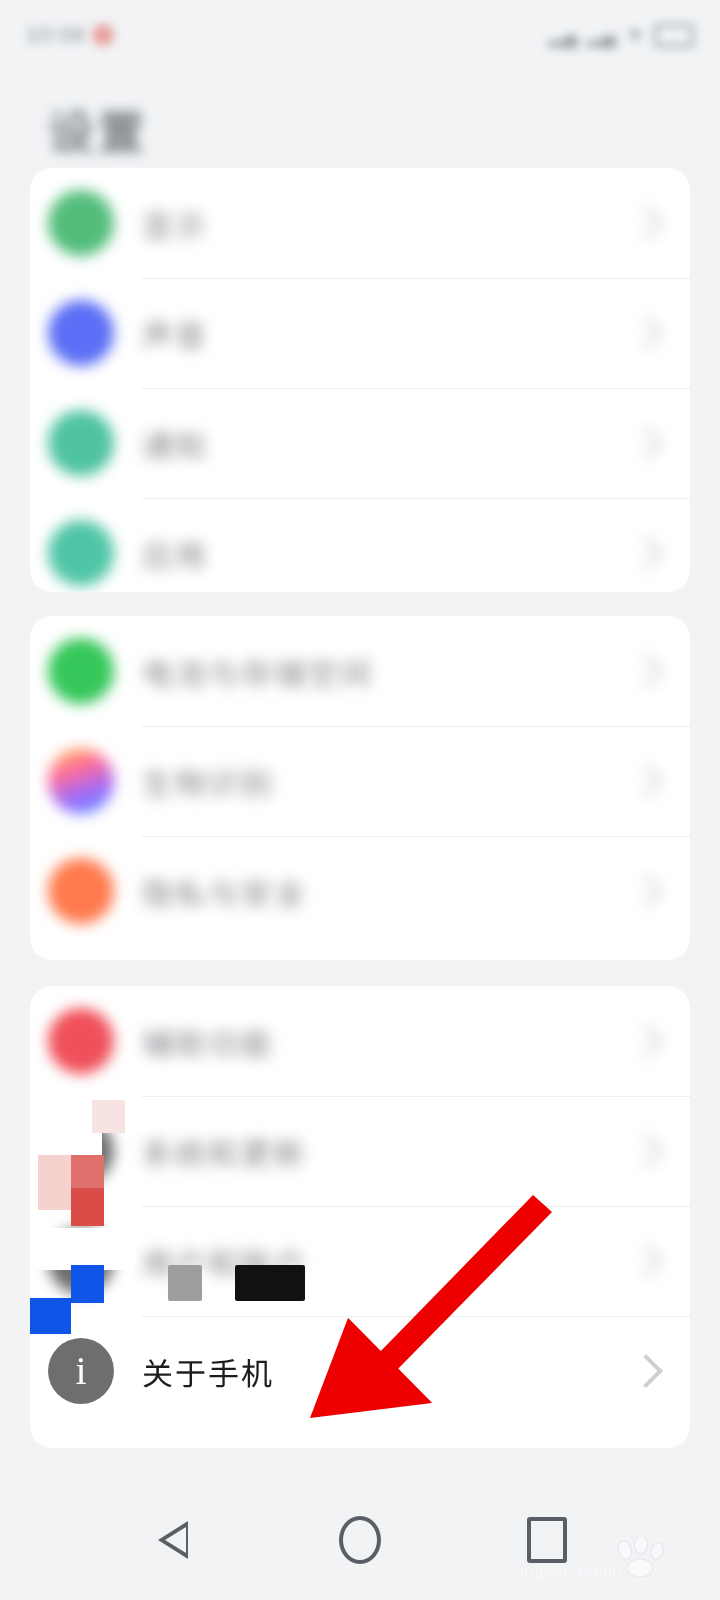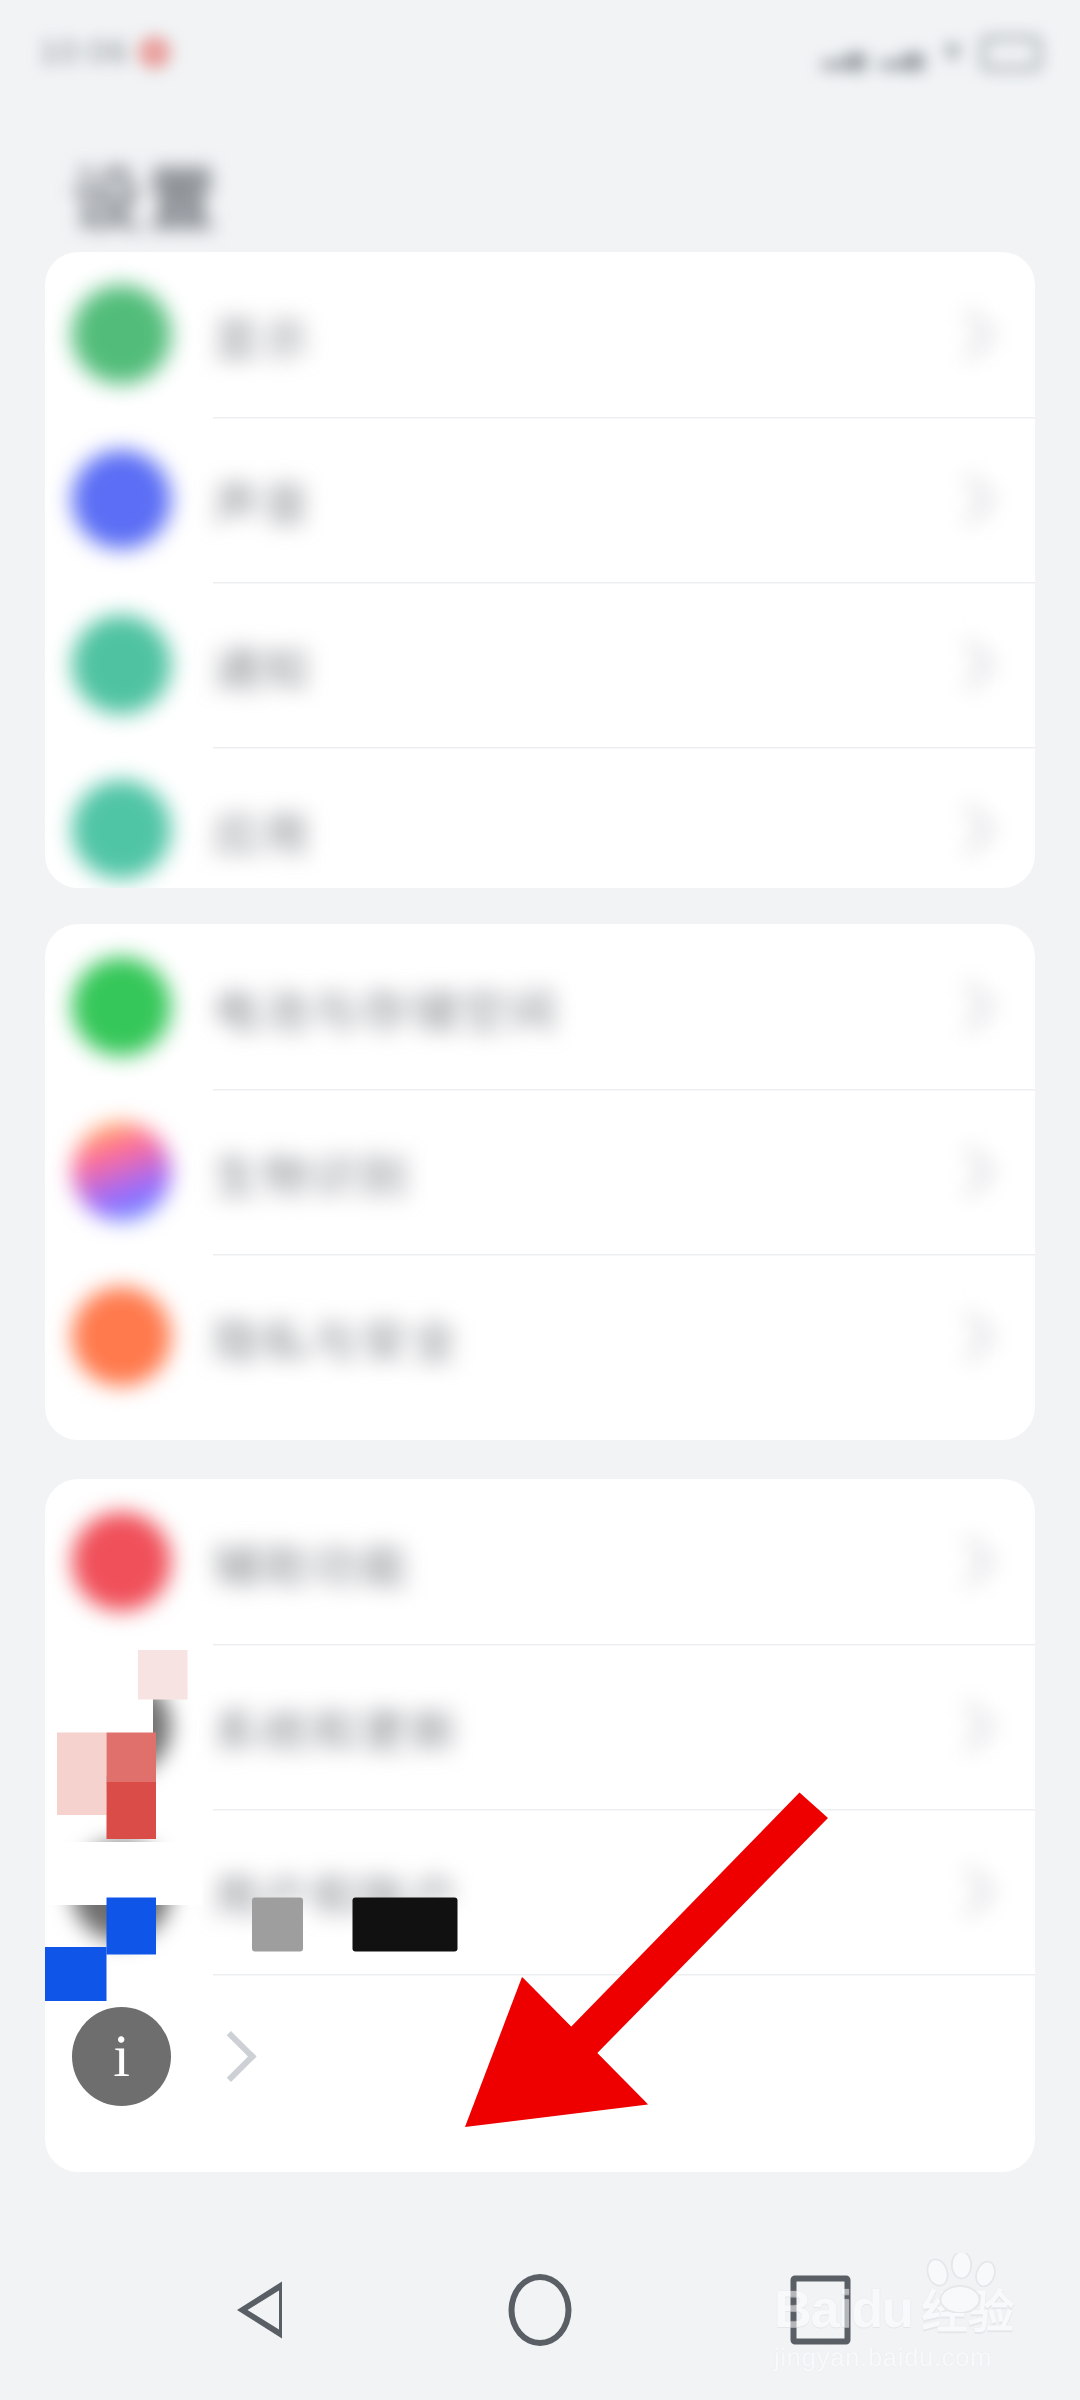--- a/index.html
+++ b/index.html
@@ -352,20 +352,21 @@
   </div>
   <div class="row blurred">
     <div class="row-icon ic-grey"></div>
     <div class="row-label">用户和账户</div>
     <div class="chev"></div>
   </div>
   <div class="row">
     <div class="row-icon ic-grey">
       <span class="info-glyph">i</span>
     </div>
+    <div class="row-label">关于手机</div>
     <div class="chev"></div>
   </div>
 </div>
 
 <div class="white-patch" style="left:30px; top:1092px; width:72px; height:92px;"></div>
 <div class="white-patch" style="left:30px; top:1228px; width:105px; height:42px;"></div>
 
 <div class="mosaic mz-pinkfaint" style="left:92px; top:1100px;"></div>
 <div class="mosaic mz-pinkpale" style="left:38px;  top:1155px;"></div>
 <div class="mosaic mz-pinkpale" style="left:38px;  top:1188px; height:22px;"></div>
@@ -397,18 +398,14 @@
   </div>
 </div>
 
 <div class="watermark">
   <svg class="wm-paw" width="58" height="40" viewBox="0 0 58 40">
     <ellipse cx="13" cy="13" rx="6.5" ry="9" fill="#ffffff" stroke="#dcdfe3" stroke-width="1.2" transform="rotate(-18 13 13)"></ellipse>
     <ellipse cx="29" cy="8" rx="6.5" ry="9" fill="#ffffff" stroke="#dcdfe3" stroke-width="1.2"></ellipse>
     <ellipse cx="45" cy="14" rx="6" ry="8.5" fill="#ffffff" stroke="#dcdfe3" stroke-width="1.2" transform="rotate(18 45 14)"></ellipse>
     <ellipse cx="28" cy="31" rx="13" ry="9" fill="#ffffff" stroke="#dcdfe3" stroke-width="1.2"></ellipse>
   </svg>
-  <div class="wm-row">
-    <span class="wm-main">Baidu</span>
-    <span class="wm-cn">经验</span>
-  </div>
   <div class="wm-sub">jingyan.baidu.com</div>
 </div>
 
 </body></html>

